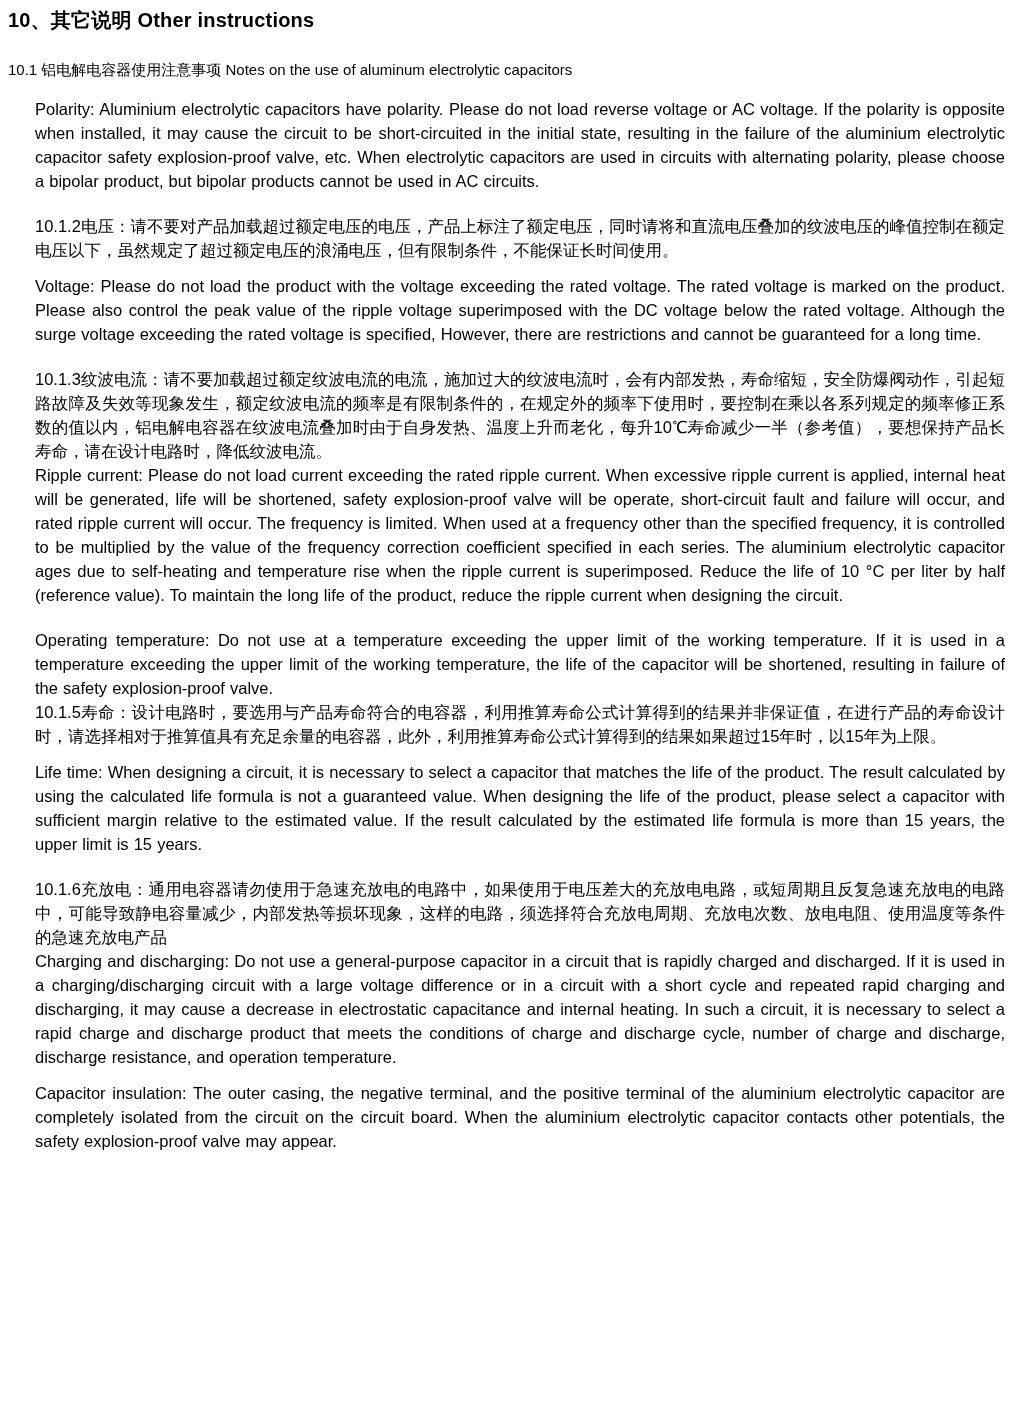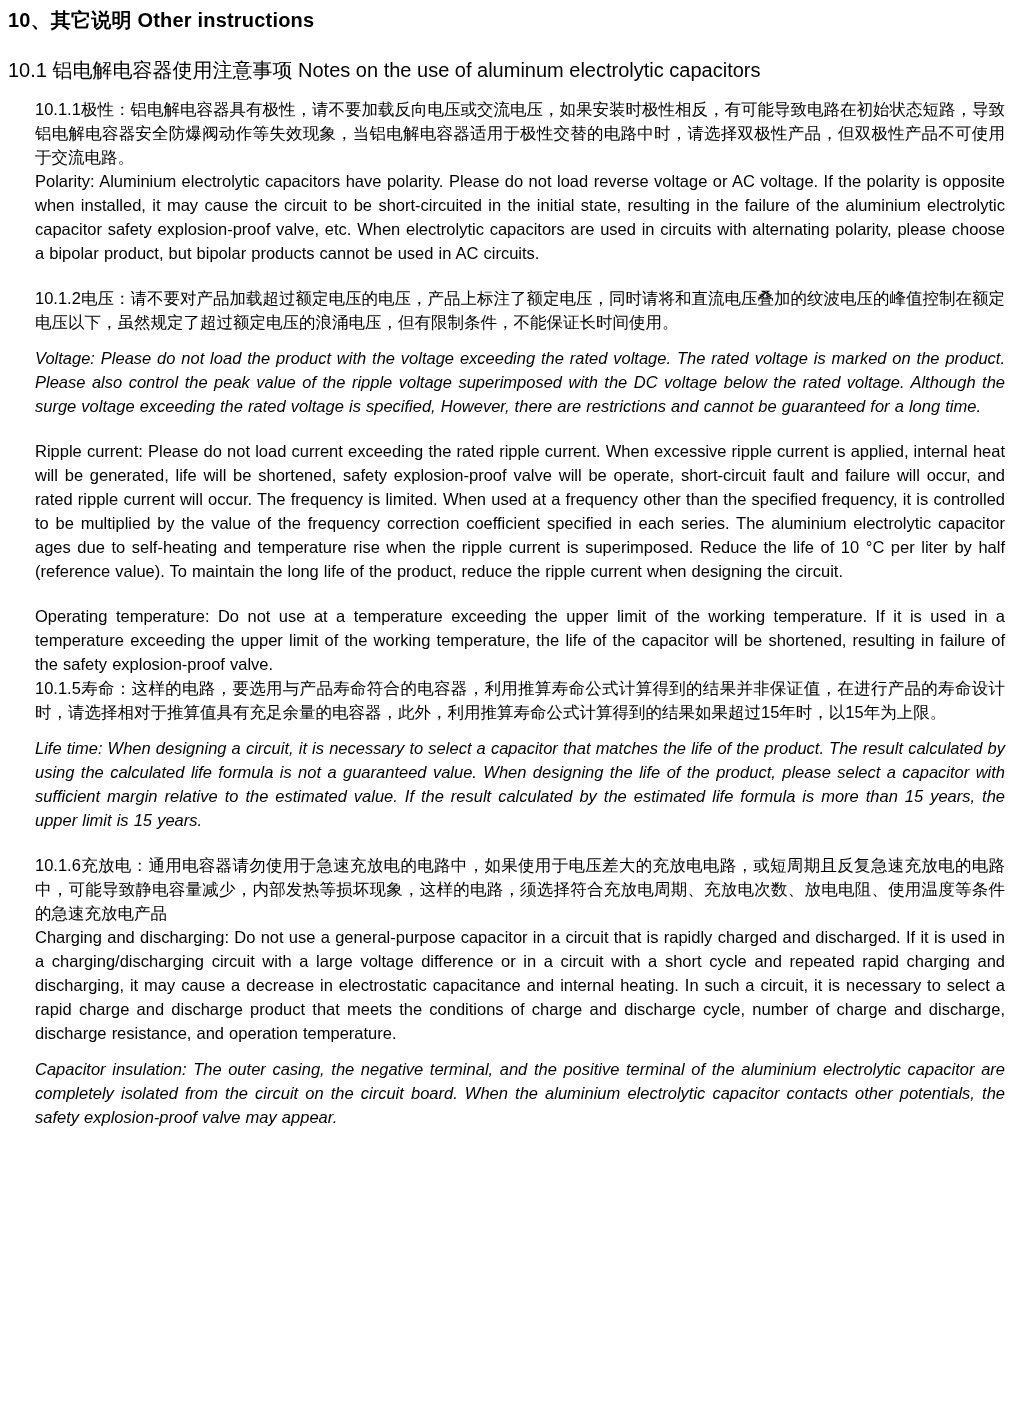--- a/index.html
+++ b/index.html
@@ -19,71 +19,71 @@
     overflow: hidden;
   }
   .doc-title {
     font-size: 20px;
     font-weight: bold;
     line-height: 24px;
     margin: 0;
     letter-spacing: 0.2px;
   }
   .section-title {
-    font-size: 20px;
+    font-size: 15px;
     font-weight: normal;
     line-height: 22px;
     margin: 27px 0 0 0;
   }
   .doc-body {
     margin-top: 16px;
     margin-left: 27px;
   }
   .doc-body p {
     margin: 0;
     font-size: 16.5px;
     line-height: 24px;
     text-align: justify;
     word-spacing: 0.5px;
   }
   .sub { margin: 0; }
   .sub.gap-before { margin-top: 21px; }
-  .sub .para-en.gap-top { margin-top: 12px; font-style: italic; }
+  .sub .para-en.gap-top { margin-top: 12px; }
 </style>
 </head>
 <body>
 
 <div class="page">
 
   <h1 class="doc-title">10、其它说明 Other instructions</h1>
 
   <h2 class="section-title">10.1 铝电解电容器使用注意事项 Notes on the use of aluminum electrolytic capacitors</h2>
 
   <div class="doc-body">
 
     <div class="sub">
-      <p class="para-zh">10.1.1极性：铝电解电容器具有极性，请不要加载反向电压或交流电压，如果安装时极性相反，有可能导致电路在初始状态短路，导致铝电解电容器安全防爆阀动作等失效现象，当铝电解电容器适用于极性交替的电路中时，请选择双极性产品，但双极性产品不可使用于交流电路。</p>
       <p class="para-en">Polarity: Aluminium electrolytic capacitors have polarity. Please do not load reverse voltage or AC voltage. If the polarity is opposite when installed, it may cause the circuit to be short-circuited in the initial state, resulting in the failure of the aluminium electrolytic capacitor safety explosion-proof valve, etc. When electrolytic capacitors are used in circuits with alternating polarity, please choose a bipolar product, but bipolar products cannot be used in AC circuits.</p>
     </div>
 
     <div class="sub gap-before">
       <p class="para-zh">10.1.2电压：请不要对产品加载超过额定电压的电压，产品上标注了额定电压，同时请将和直流电压叠加的纹波电压的峰值控制在额定电压以下，虽然规定了超过额定电压的浪涌电压，但有限制条件，不能保证长时间使用。</p>
       <p class="para-en gap-top">Voltage: Please do not load the product with the voltage exceeding the rated voltage. The rated voltage is marked on the product. Please also control the peak value of the ripple voltage superimposed with the DC voltage below the rated voltage. Although the surge voltage exceeding the rated voltage is specified, However, there are restrictions and cannot be guaranteed for a long time.</p>
     </div>
 
     <div class="sub gap-before">
+      <p class="para-zh">10.1.3纹波电流：请不要加载超过额定纹波电流的电流，施加过大的纹波电流时，会有内部发热，寿命缩短，安全防爆阀动作，引起短路故障及失效等现象发生，额定纹波电流的频率是有限制条件的，在规定外的频率下使用时，要控制在乘以各系列规定的频率修正系数的值以内，铝电解电容器在纹波电流叠加时由于自身发热、温度上升而老化，每升10℃寿命减少一半（参考值），要想保持产品长寿命，请在设计电路时，降低纹波电流。</p>
       <p class="para-en">Ripple current: Please do not load current exceeding the rated ripple current. When excessive ripple current is applied, internal heat will be generated, life will be shortened, safety explosion-proof valve will be operate, short-circuit fault and failure will occur, and rated ripple current will occur. The frequency is limited. When used at a frequency other than the specified frequency, it is controlled to be multiplied by the value of the frequency correction coefficient specified in each series. The aluminium electrolytic capacitor ages due to self-heating and temperature rise when the ripple current is superimposed. Reduce the life of 10 °C per liter by half (reference value). To maintain the long life of the product, reduce the ripple current when designing the circuit.</p>
     </div>
 
     <div class="sub gap-before">
       <p class="para-en">Operating temperature: Do not use at a temperature exceeding the upper limit of the working temperature. If it is used in a temperature exceeding the upper limit of the working temperature, the life of the capacitor will be shortened, resulting in failure of the safety explosion-proof valve.</p>
     </div>
 
     <div class="sub">
-      <p class="para-zh">10.1.5寿命：这样的电路，要选用与产品寿命符合的电容器，利用推算寿命公式计算得到的结果并非保证值，在进行产品的寿命设计时，请选择相对于推算值具有充足余量的电容器，此外，利用推算寿命公式计算得到的结果如果超过15年时，以15年为上限。</p>
+      <p class="para-zh">10.1.5寿命：设计电路时，要选用与产品寿命符合的电容器，利用推算寿命公式计算得到的结果并非保证值，在进行产品的寿命设计时，请选择相对于推算值具有充足余量的电容器，此外，利用推算寿命公式计算得到的结果如果超过15年时，以15年为上限。</p>
       <p class="para-en gap-top">Life time: When designing a circuit, it is necessary to select a capacitor that matches the life of the product. The result calculated by using the calculated life formula is not a guaranteed value. When designing the life of the product, please select a capacitor with sufficient margin relative to the estimated value. If the result calculated by the estimated life formula is more than 15 years, the upper limit is 15 years.</p>
     </div>
 
     <div class="sub gap-before">
       <p class="para-zh">10.1.6充放电：通用电容器请勿使用于急速充放电的电路中，如果使用于电压差大的充放电电路，或短周期且反复急速充放电的电路中，可能导致静电容量减少，内部发热等损坏现象，这样的电路，须选择符合充放电周期、充放电次数、放电电阻、使用温度等条件的急速充放电产品</p>
       <p class="para-en">Charging and discharging: Do not use a general-purpose capacitor in a circuit that is rapidly charged and discharged. If it is used in a charging/discharging circuit with a large voltage difference or in a circuit with a short cycle and repeated rapid charging and discharging, it may cause a decrease in electrostatic capacitance and internal heating. In such a circuit, it is necessary to select a rapid charge and discharge product that meets the conditions of charge and discharge cycle, number of charge and discharge, discharge resistance, and operation temperature.</p>
     </div>
 
     <div class="sub">
       <p class="para-en gap-top">Capacitor insulation: The outer casing, the negative terminal, and the positive terminal of the aluminium electrolytic capacitor are completely isolated from the circuit on the circuit board. When the aluminium electrolytic capacitor contacts other potentials, the safety explosion-proof valve may appear.</p>

